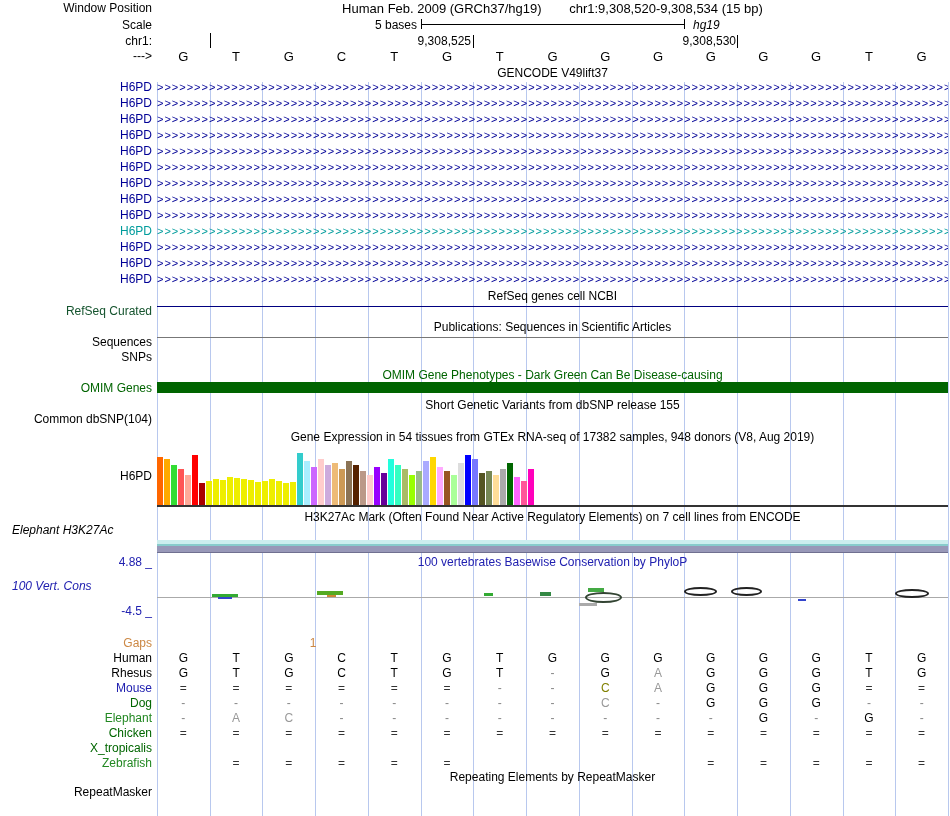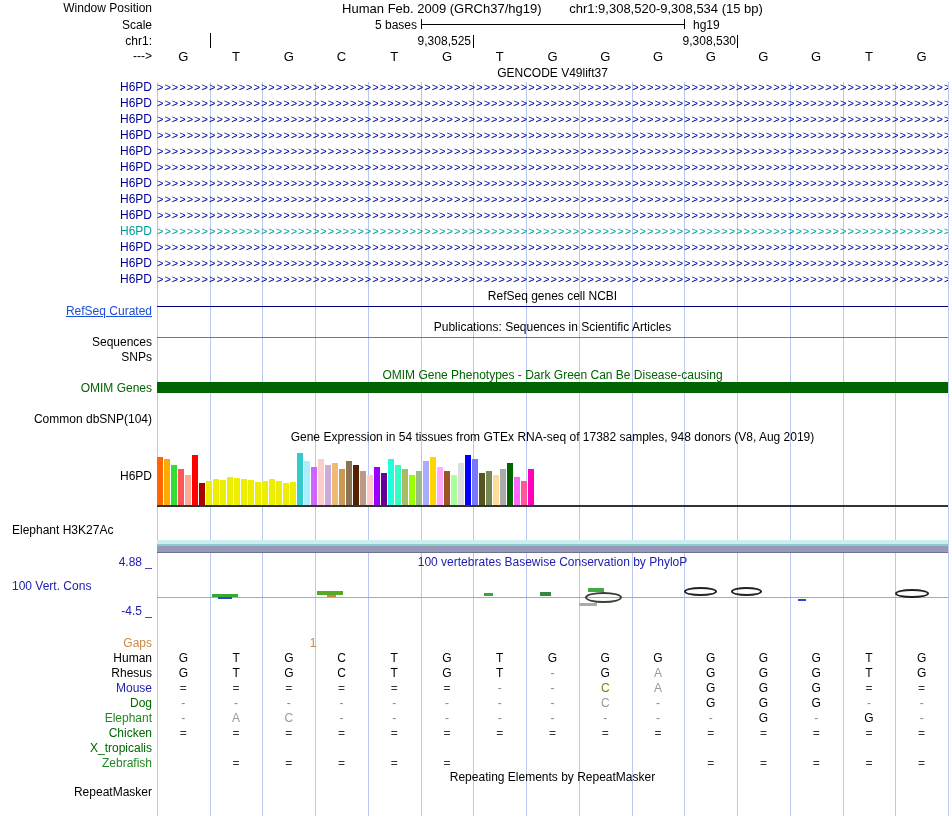--- a/index.html
+++ b/index.html
@@ -1,30 +1,30 @@
 <!DOCTYPE html>
 <html><head>
 <meta charset="utf-8">
 <style>
   html,body{margin:0;padding:0;background:#fff;}
   #stage{position:relative;width:950px;height:816px;background:#fff;overflow:hidden;
          font-family:"Liberation Sans",sans-serif;font-size:12px;color:#000;}
   .lab{position:absolute;left:0;width:152px;text-align:right;white-space:nowrap;line-height:13px;}
-  .lab-left{position:absolute;left:12px;text-align:left;white-space:nowrap;line-height:13px;}
+  .lab-left{position:absolute;left:12px;text-align:left;white-space:nowrap;line-height:13px;font-style:italic;}
   .title{position:absolute;left:157px;width:791px;text-align:center;line-height:13px;}
   .header-line{position:absolute;left:157px;width:791px;text-align:center;font-size:13px;line-height:14px;}
   .vline{position:absolute;width:1px;background:#b8c8ee;}
   .tick{position:absolute;width:1px;background:#000;}
   .hline{position:absolute;}
   .base{position:absolute;text-align:center;font-size:13px;line-height:14px;}
   .gene-row{position:absolute;left:157px;width:791px;height:13px;overflow:hidden;
             font-size:11px;line-height:13px;letter-spacing:1px;white-space:nowrap;}
   .mz-cell{position:absolute;text-align:center;font-size:12px;line-height:13px;}
   .blue{color:#2020b0;}
-  .navy{color:#1d4ed8;text-decoration:underline;}
+  .navy{color:#14532d;}
   .green{color:#006400;}
   .orange{color:#cc8844;}
 </style>
 </head>
 <body>
 
 <div id="stage">
 
   <div id="guides">
       <div class="vline" style="left: 157px; top: 82px; height: 734px;"></div>
@@ -120,20 +120,21 @@
 
   <div class="title" style="top:321px">Publications: Sequences in Scientific Articles</div>
   <div class="hline" style="top:337px;left:157px;width:791px;height:1px;background:#777"></div>
   <div class="lab" style="top:336px">Sequences</div>
   <div class="lab" style="top:351px">SNPs</div>
 
   <div class="title green" style="top:369px">OMIM Gene Phenotypes - Dark Green Can Be Disease-causing</div>
   <div class="hline" style="top:382px;left:157px;width:791px;height:11px;background:#006400"></div>
   <div class="lab green" style="top:382px">OMIM Genes</div>
 
+  <div class="title" style="top:399px">Short Genetic Variants from dbSNP release 155</div>
   <div class="lab" style="top:413px">Common dbSNP(104)</div>
 
   <div class="title" style="top:431px">Gene Expression in 54 tissues from GTEx RNA-seq of 17382 samples, 948 donors (V8, Aug 2019)</div>
   <div class="lab" style="top:470px">H6PD</div>
   <div id="gtex-bars">
       <div style="position: absolute; left: 157px; width: 6px; top: 457px; height: 48px; background: rgb(255, 102, 0);"></div>
       <div style="position: absolute; left: 164px; width: 6px; top: 459px; height: 46px; background: rgb(255, 170, 0);"></div>
       <div style="position: absolute; left: 171px; width: 6px; top: 465px; height: 40px; background: rgb(51, 221, 51);"></div>
       <div style="position: absolute; left: 178px; width: 6px; top: 469px; height: 36px; background: rgb(255, 85, 85);"></div>
       <div style="position: absolute; left: 185px; width: 6px; top: 475px; height: 30px; background: rgb(255, 170, 153);"></div>
@@ -182,20 +183,21 @@
       <div style="position: absolute; left: 486px; width: 6px; top: 471px; height: 34px; background: rgb(119, 136, 85);"></div>
       <div style="position: absolute; left: 493px; width: 6px; top: 475px; height: 30px; background: rgb(255, 221, 153);"></div>
       <div style="position: absolute; left: 500px; width: 6px; top: 469px; height: 36px; background: rgb(170, 170, 170);"></div>
       <div style="position: absolute; left: 507px; width: 6px; top: 463px; height: 42px; background: rgb(0, 102, 0);"></div>
       <div style="position: absolute; left: 514px; width: 6px; top: 477px; height: 28px; background: rgb(255, 102, 255);"></div>
       <div style="position: absolute; left: 521px; width: 6px; top: 481px; height: 24px; background: rgb(255, 85, 153);"></div>
       <div style="position: absolute; left: 528px; width: 6px; top: 469px; height: 36px; background: rgb(255, 0, 187);"></div>
     </div>
   <div class="hline" style="top:505px;left:157px;width:791px;height:2px;background:#333"></div>
 
+  <div class="title" style="top:511px">H3K27Ac Mark (Often Found Near Active Regulatory Elements) on 7 cell lines from ENCODE</div>
   <div class="lab-left" style="top:524px">Elephant H3K27Ac</div>
   <div class="hline" style="top:540px;left:157px;width:791px;height:13px;
               background:linear-gradient(#cceeee 0 4px,#88cccc 4px 6px,#9898b8 6px 12px,#707090 12px 13px)"></div>
 
   <div class="lab blue" style="top:556px">4.88 _</div>
   <div class="title blue" style="top:556px">100 vertebrates Basewise Conservation by PhyloP</div>
   <div class="lab-left blue" style="top:580px">100 Vert. Cons</div>
   <div class="hline" style="top:597px;left:157px;width:791px;height:1px;background:#aaa"></div>
   <div id="phylop-glyphs">
       <div style="position: absolute; left: 212px; top: 594px; width: 26px; height: 3px; background: rgb(51, 170, 51);"></div>

